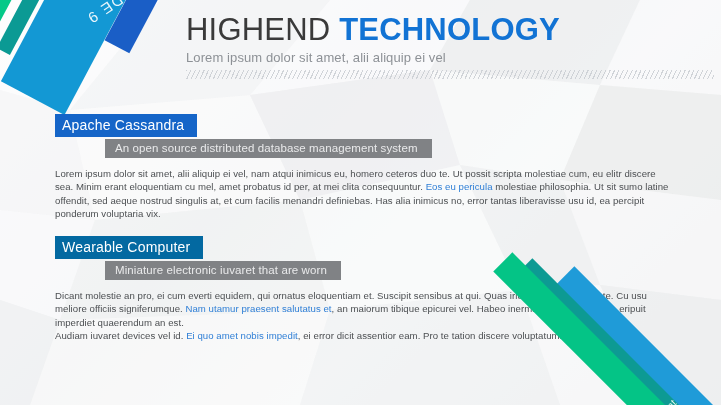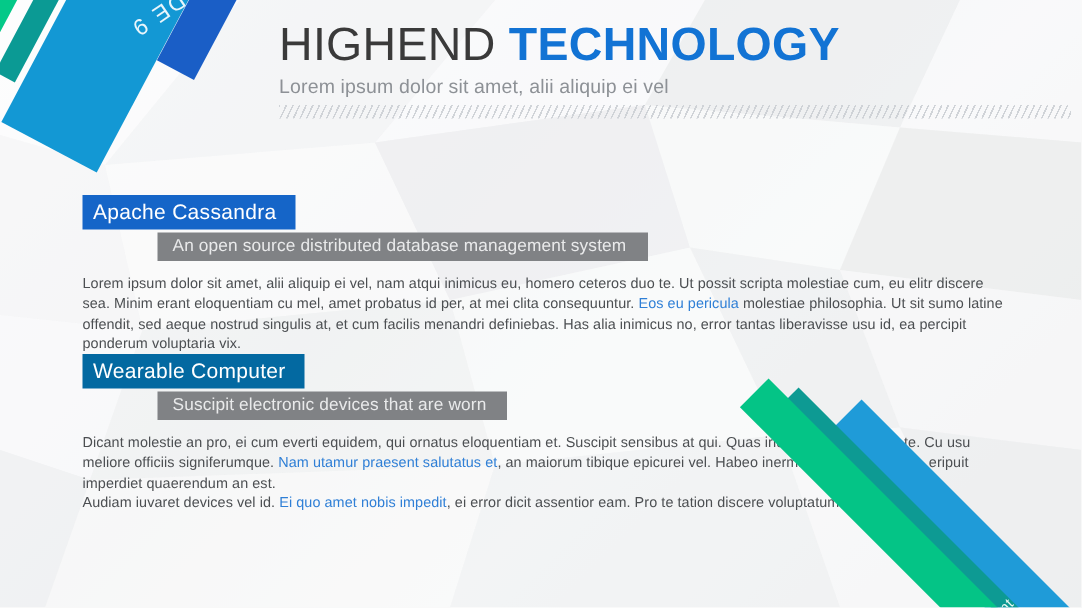--- a/index.html
+++ b/index.html
@@ -146,21 +146,21 @@
   .title .t2 { color: #1273d4; font-weight: 700; }
   .subtitle {
     margin-top: 2px;
     font-size: 13px;
     color: #8d9196;
     letter-spacing: .1px;
   }
 
   
   .section { position: absolute; left: 55px; width: 620px; }
-  .sec1 { top: 130px; }
+  .sec1 { top: 114px; }
   .sec2 { top: 236px; }
 
   .sec-head {
     display: inline-block;
     padding: 3px 13px 4px 7px;
     font-size: 14px;
     color: #ffffff;
     letter-spacing: .2px;
   }
   .sec-head.blue   { background: #1565c8; }
@@ -252,21 +252,21 @@
         <span>Lorem ipsum dolor sit amet, alii aliquip ei vel, nam atqui inimicus eu, homero ceteros duo te. Ut possit scripta molestiae cum, eu elitr discere sea. Minim erant eloquentiam cu mel, amet probatus id per, at mei clita consequuntur. </span><span class="lnk">Eos eu pericula</span><span> molestiae philosophia. Ut sit sumo latine offendit, sed aeque nostrud singulis at, et cum facilis menandri definiebas. Has alia inimicus no, error tantas liberavisse usu id, ea percipit ponderum voluptaria vix.</span>
       </p>
     </div>
   </div>
 
   <div class="section sec2">
     <div>
       <span class="sec-head cyan">Wearable Computer</span>
     </div>
     <div class="sub-row">
-      <span class="sec-sub">Suscipit electronic devices that are worn</span>
+      <span class="sec-sub">Miniature electronic iuvaret that are worn</span>
     </div>
     <div class="body-text">
       <p>
         <span>Dicant molestie an pro, ei cum everti equidem, qui ornatus eloquentiam et. Suscipit sensibus at qui. Quas iriure disputando has te. Cu usu meliore officiis signiferumque. </span><span class="lnk">Nam utamur praesent salutatus et</span><span>, an maiorum tibique epicurei vel. Habeo inermis consetetur est at, eripuit imperdiet quaerendum an est.</span>
       </p>
       <p>
         <span>Audiam iuvaret devices vel id. </span><span class="lnk">Ei quo amet nobis impedit</span><span>, ei error dicit assentior eam. Pro te tation discere voluptatum.</span>
       </p>
     </div>
   </div>

